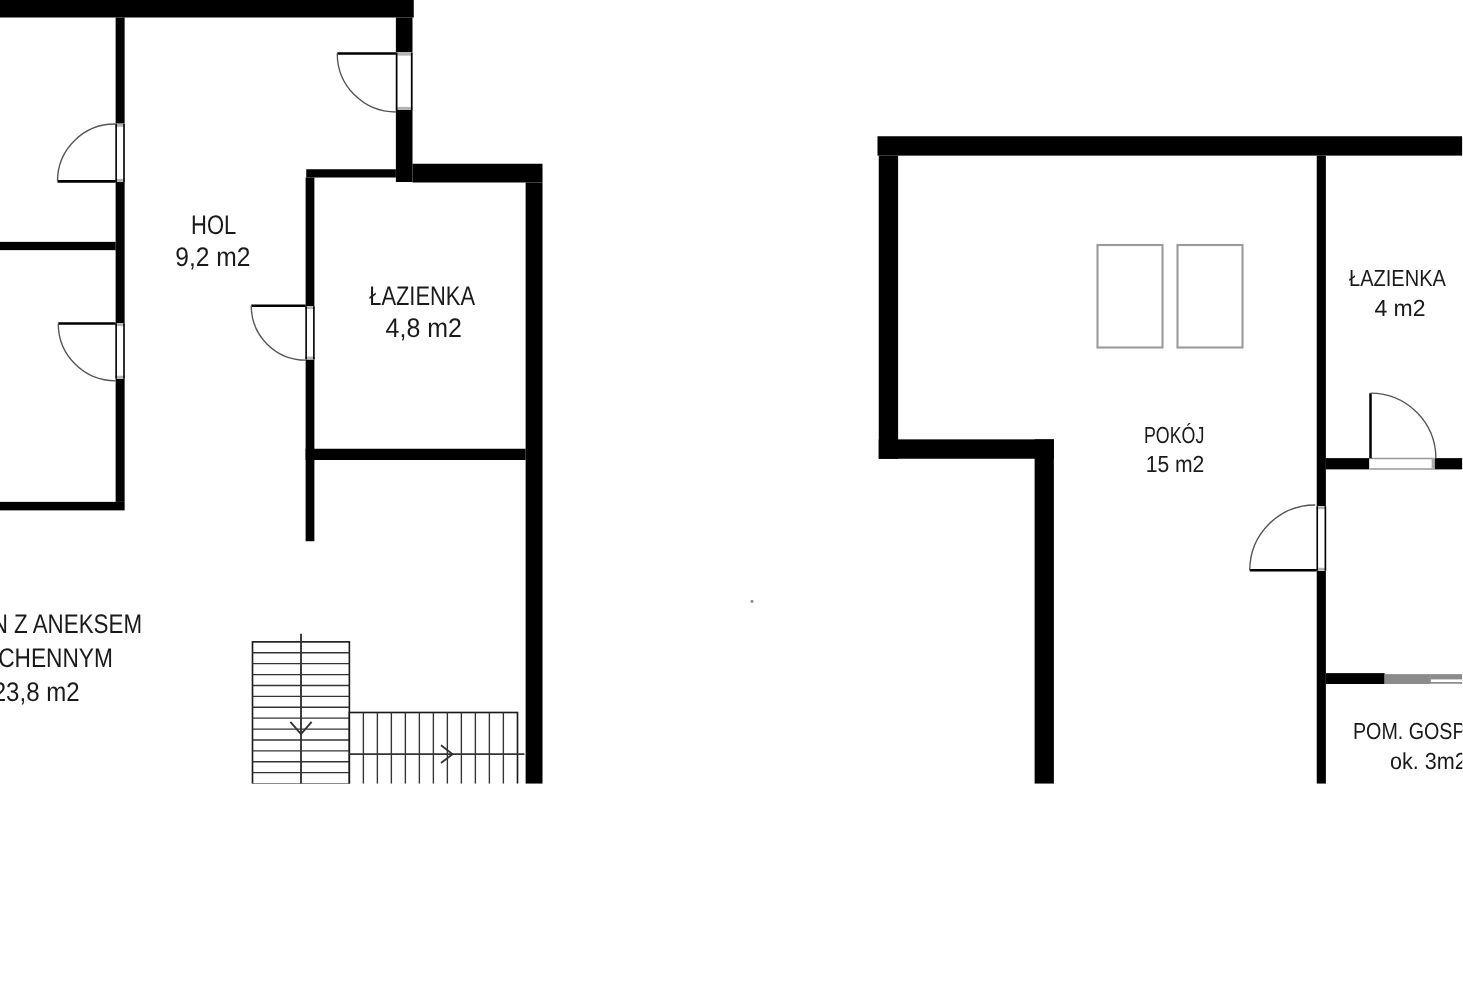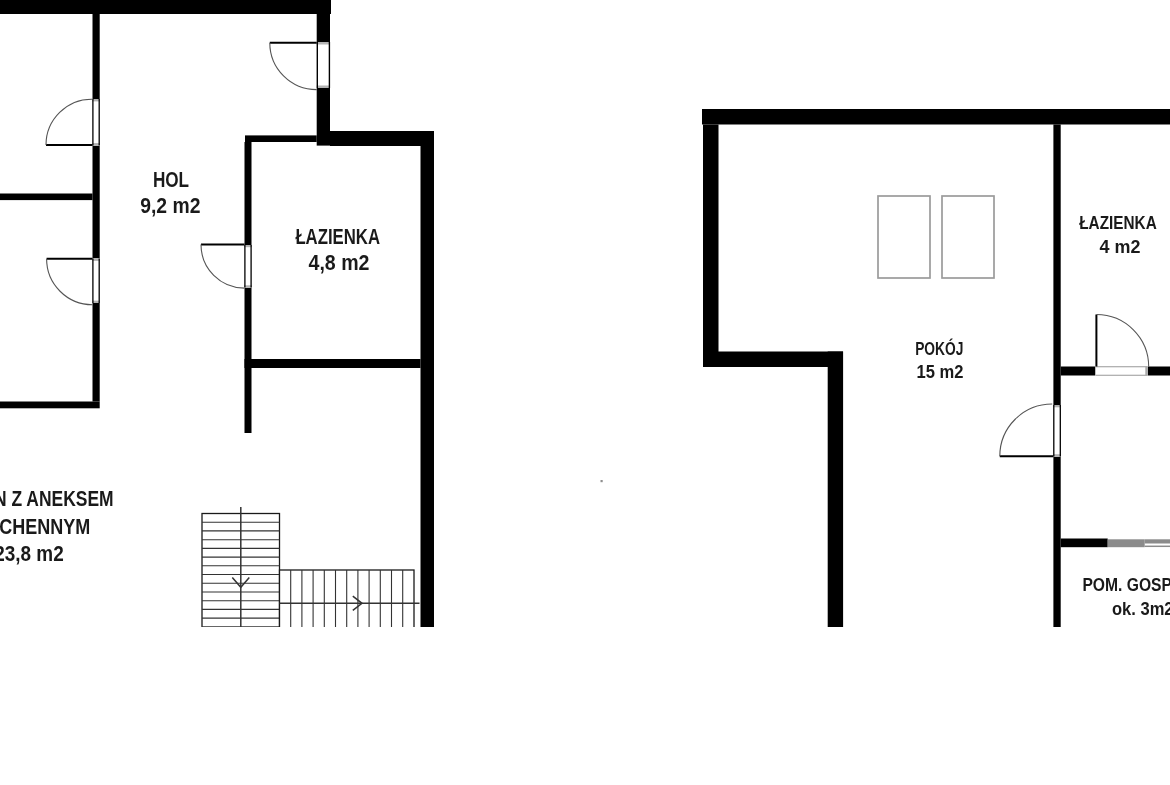--- a/index.html
+++ b/index.html
@@ -1,16 +1,16 @@
 <!DOCTYPE html>
 <html><head>
 <meta charset="utf-8">
 <style>
   html,body{margin:0;padding:0;background:#ffffff;}
-  #page{position:relative;width:1170px;height:627px;background:#ffffff;overflow:hidden;font-weight:bold;}
+  #page{position:relative;width:1170px;height:627px;background:#ffffff;overflow:hidden;}
   svg{display:block;}
   text{font-family:"Liberation Sans", sans-serif;fill:#1a1a1a;}
 </style>
 </head>
 <body>
 <div id="page">
 <svg width="1170" height="785" viewBox="0 0 1170 785">
 
   <rect x="0" y="0" width="1170" height="785" fill="#ffffff"></rect>
 

